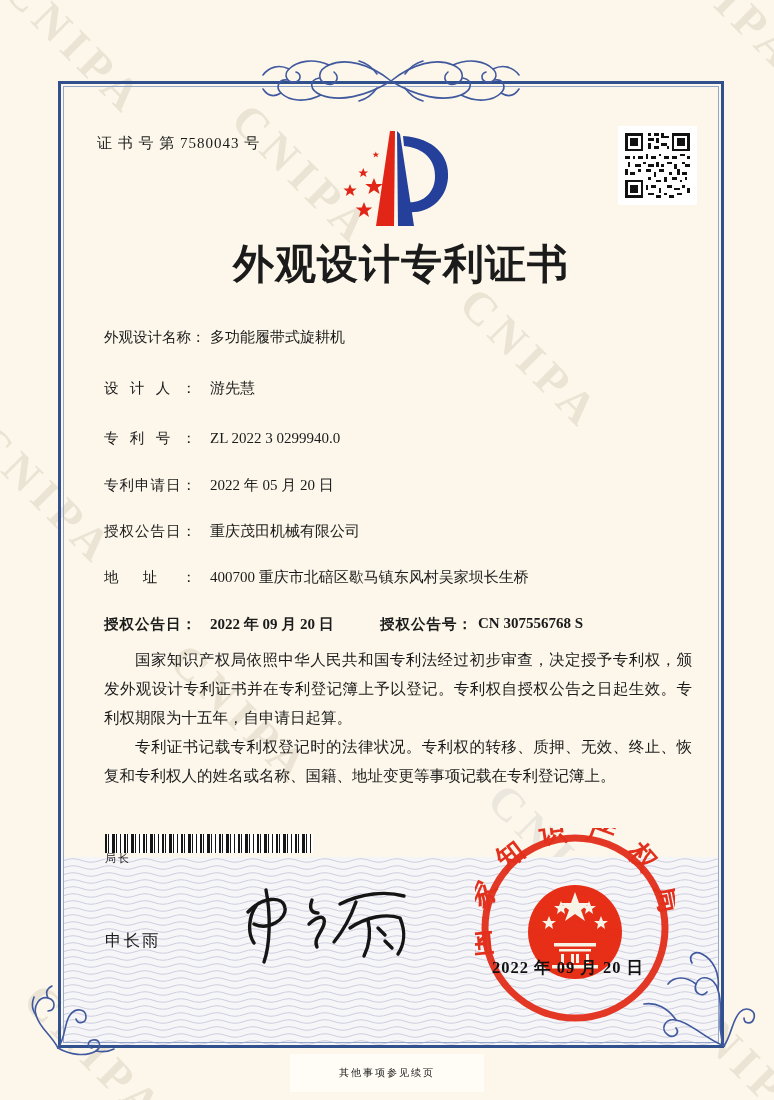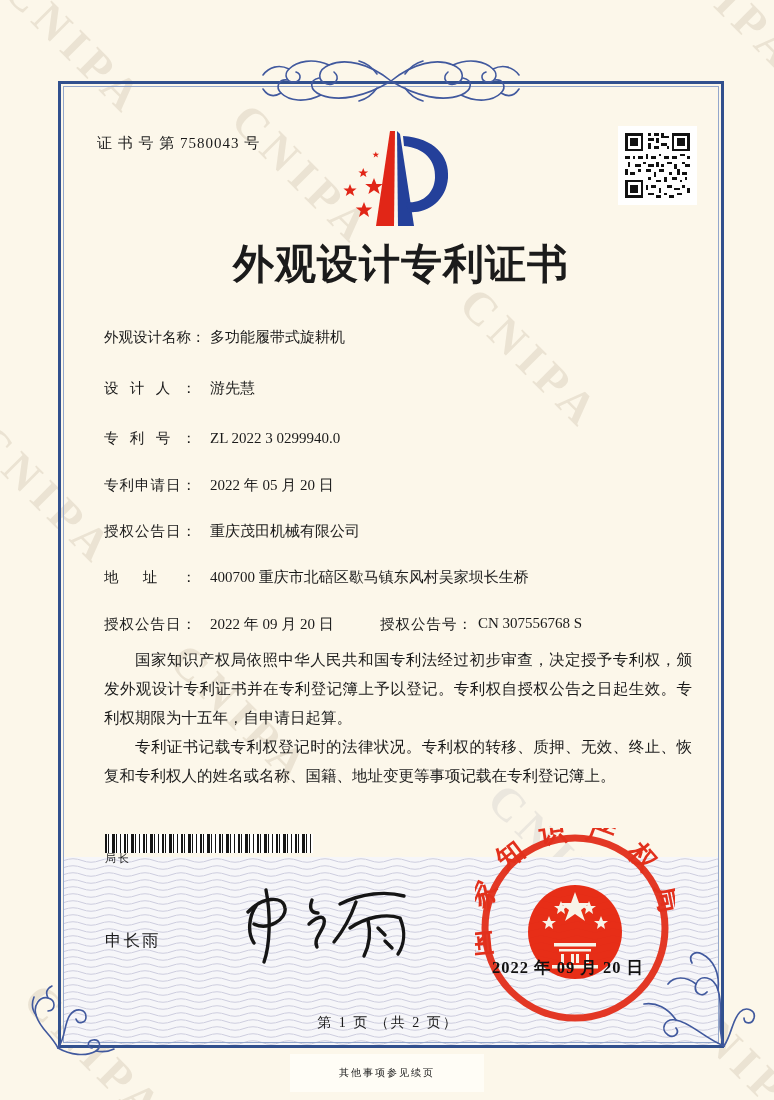--- a/index.html
+++ b/index.html
@@ -203,21 +203,21 @@
   </div>
   <div class="frow" style="top:476px;">
     <span class="fl">专利申请日：</span><span class="fv">2022 年 05 月 20 日</span>
   </div>
   <div class="frow" style="top:522px;">
     <span class="fl">授权公告日：</span><span class="fv">重庆茂田机械有限公司</span>
   </div>
   <div class="frow" style="top:568px;">
     <span class="fl">地址：</span><span class="fv">400700  重庆市北碚区歇马镇东风村吴家坝长生桥</span>
   </div>
-  <div class="frow" style="top:615px;width:588px;">
+  <div class="frow" style="top:615px;width:588px;font-weight:bold;">
     <span class="fl">授权公告日：</span><span class="fv">2022 年 09 月 20 日</span>
     <span class="fl2">授权公告号：</span><span class="fv2">CN 307556768 S</span>
   </div>
 
   <div class="paras">
     <p>国家知识产权局依照中华人民共和国专利法经过初步审查，决定授予专利权，颁发外观设计专利证书并在专利登记簿上予以登记。专利权自授权公告之日起生效。专利权期限为十五年，自申请日起算。</p>
     <p>专利证书记载专利权登记时的法律状况。专利权的转移、质押、无效、终止、恢复和专利权人的姓名或名称、国籍、地址变更等事项记载在专利登记簿上。</p>
   </div>
 
   <div class="barcode"></div>
@@ -263,19 +263,18 @@
         <rect x="86" y="126" width="3" height="9"></rect>
           <rect x="96" y="126" width="3" height="9"></rect>
           <rect x="101" y="126" width="3" height="9"></rect>
           <rect x="111" y="126" width="3" height="9"></rect>
         <rect x="77" y="137" width="46" height="3.5"></rect>
       </g>
     </g>
   </svg>
   <div class="seal-date">2022 年 09 月 20 日</div>
 
-  <div class="pageinfo">第 1 页 （共 2 页）</div>
 
   <div class="contnote">
     <span>其他事项参见续页</span>
   </div>
 
 </div>
 
 </body></html>

